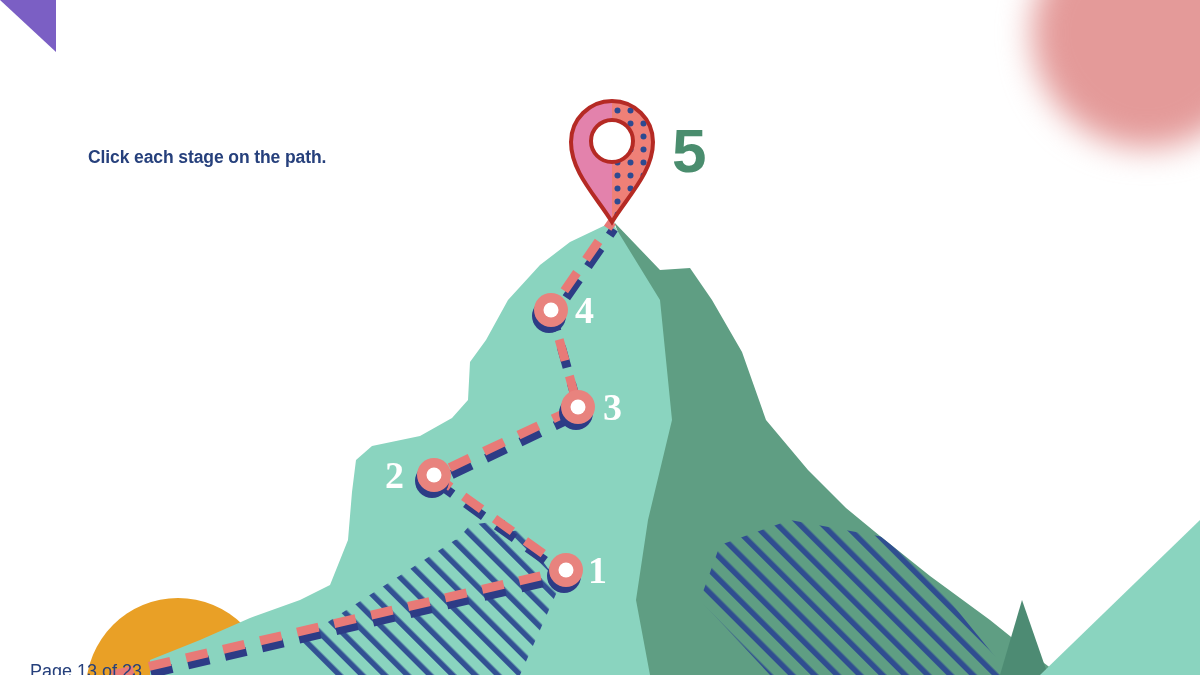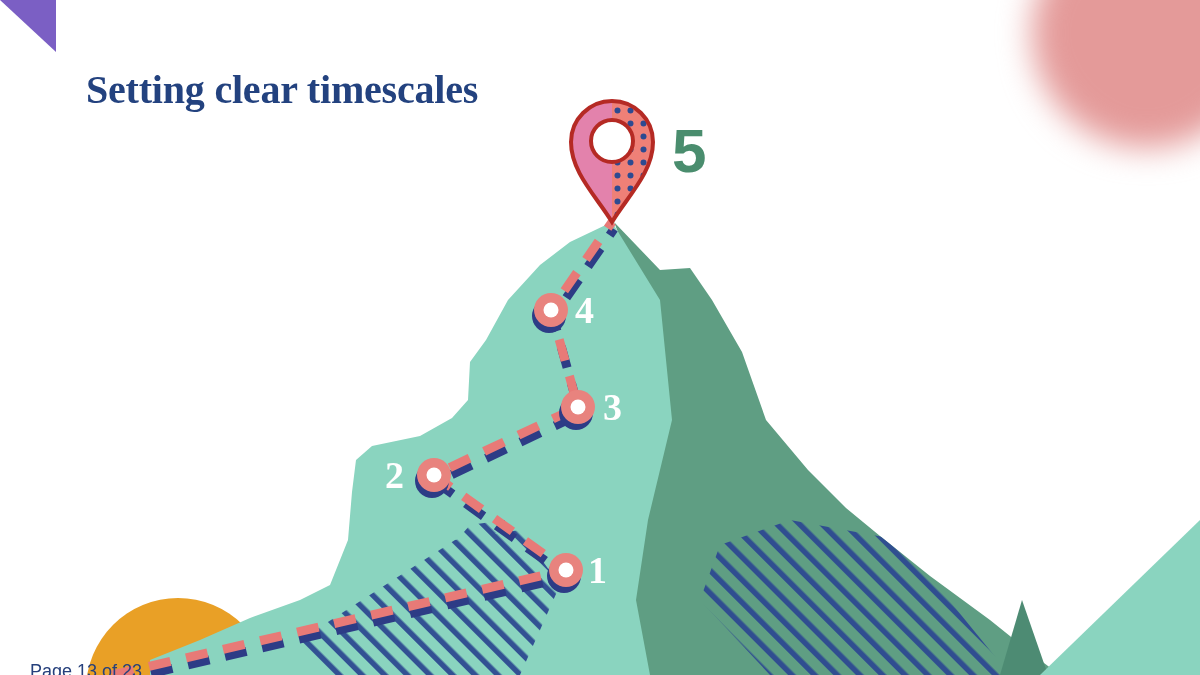--- a/index.html
+++ b/index.html
@@ -229,22 +229,22 @@
 
       <circle cx="612" cy="141" r="21" fill="#ffffff" stroke="#b52a24" stroke-width="4"></circle>
     </g>
   </svg>
 
   <div class="deco-triangle"></div>
   <div class="deco-blob"></div>
 
   <div class="text-layer">
 
-    <h1 class="title">Setting clear timescales</h1>
-
+
+    <p class="subtitle">Click each stage on the path.</p>
 
     <span class="summit-label" style="left:672px; top:120px;">5</span>
 
     <span class="stage-label" style="left:588px; top:551px;">1</span>
     <span class="stage-label" style="left:385px; top:456px;">2</span>
     <span class="stage-label" style="left:603px; top:388px;">3</span>
     <span class="stage-label" style="left:575px; top:291px;">4</span>
 
     <p class="page-number">Page 13 of 23</p>
 

